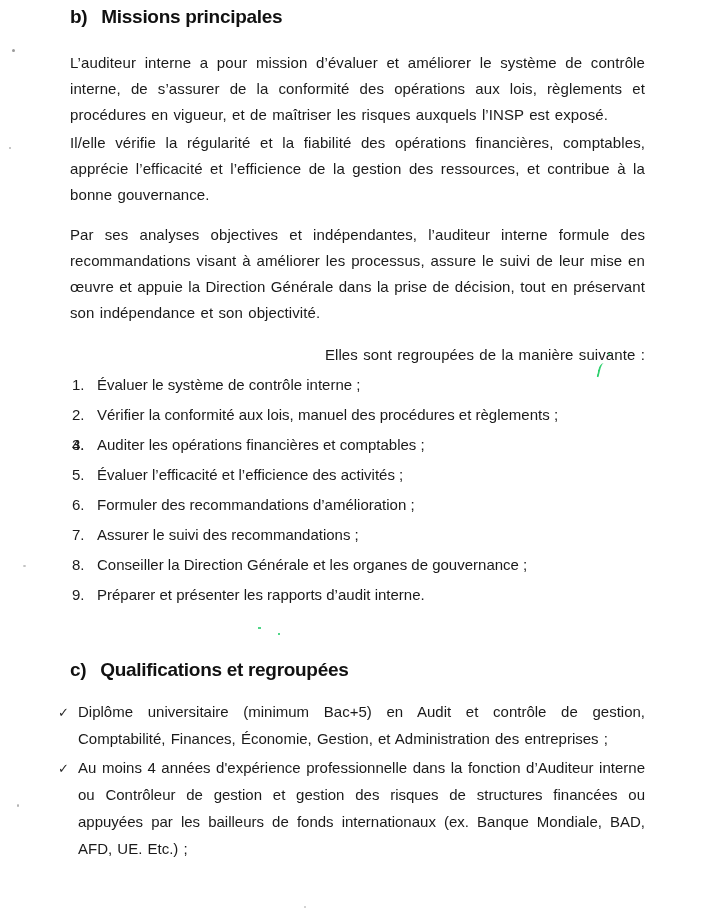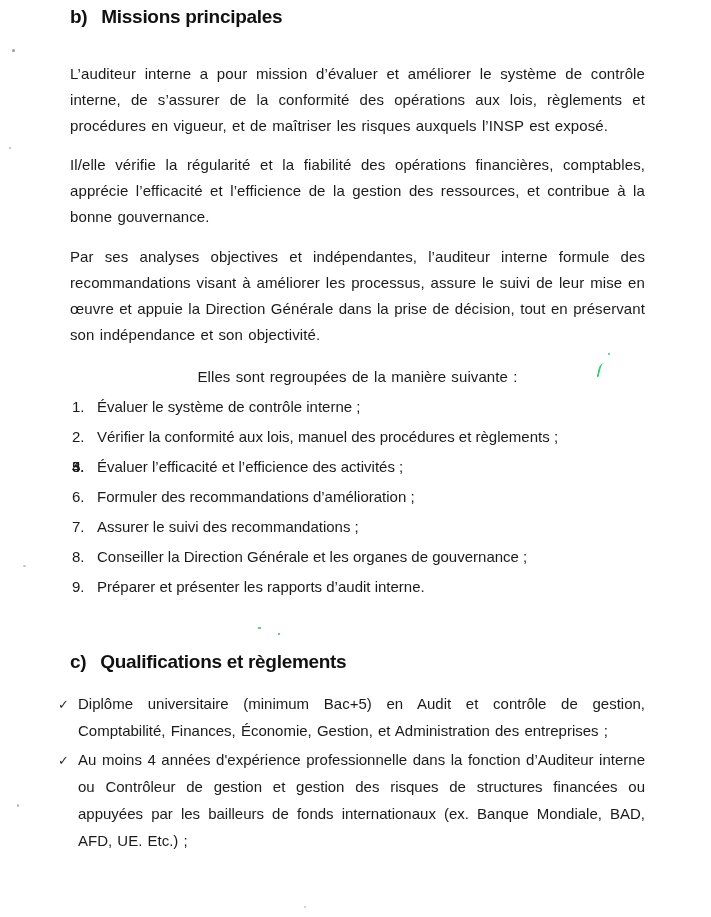--- a/index.html
+++ b/index.html
@@ -28,23 +28,23 @@
     color: #111111;
     line-height: 24px;
   }
   .para {
     font-size: 15px;
     line-height: 26px;
     text-align: justify;
     letter-spacing: 0.1px;
     word-spacing: 1px;
   }
-  .no-justify { text-align: center; }
-  .mt28 { margin-top: 32px; }
-  .mt13 { margin-top: 13px; }
+  .no-justify { text-align: right; }
+  .mt28 { margin-top: 21px; }
+  .mt13 { margin-top: 2px; }
   .mt20 { margin-top: 14px; }
   .mt16 { margin-top: 16px; }
   .mt50 { margin-top: 50px; }
   .num-list {
     margin-top: 2px;
     list-style: none;
   }
   .num-item {
     position: relative;
     margin-left: 2px;
@@ -124,20 +124,21 @@
       </li>
       <li class="num-item">
         <span class="num">2.</span>
         <span class="num-text">Vérifier la conformité aux lois, manuel des procédures et règlements ;</span>
       </li>
       <li class="num-item">
         <span class="num">3.</span>
       </li>
       <li class="num-item">
         <span class="num">4.</span>
+        <span class="num-text">Auditer les opérations financières et comptables ;</span>
       </li>
       <li class="num-item">
         <span class="num">5.</span>
         <span class="num-text">Évaluer l’efficacité et l’efficience des activités ;</span>
       </li>
       <li class="num-item">
         <span class="num">6.</span>
         <span class="num-text">Formuler des recommandations d’amélioration ;</span>
       </li>
       <li class="num-item">
@@ -149,21 +150,21 @@
         <span class="num-text">Conseiller la Direction Générale et les organes de gouvernance ;</span>
       </li>
       <li class="num-item">
         <span class="num">9.</span>
         <span class="num-text">Préparer et présenter les rapports d’audit interne.</span>
       </li>
     </ol>
 
     <h2 class="heading mt50">
       <span class="h-marker">c)</span>
-      <span class="h-title">Qualifications et règlements</span>
+      <span class="h-title">Qualifications et regroupées</span>
     </h2>
 
     <div class="check-list">
       <div class="check-item">
         <span class="check-mark">✓</span>
         <span class="check-text">Diplôme universitaire (minimum Bac+5) en Audit et contrôle de gestion, Comptabilité, Finances, Économie, Gestion, et Administration des entreprises ;</span>
       </div>
       <div class="check-item">
         <span class="check-mark">✓</span>
         <span class="check-text">Au moins 4 années d'expérience professionnelle dans la fonction d’Auditeur interne ou Contrôleur de gestion et gestion des risques de structures financées ou appuyées par les bailleurs de fonds internationaux (ex. Banque Mondiale, BAD, AFD, UE. Etc.) ;</span>

